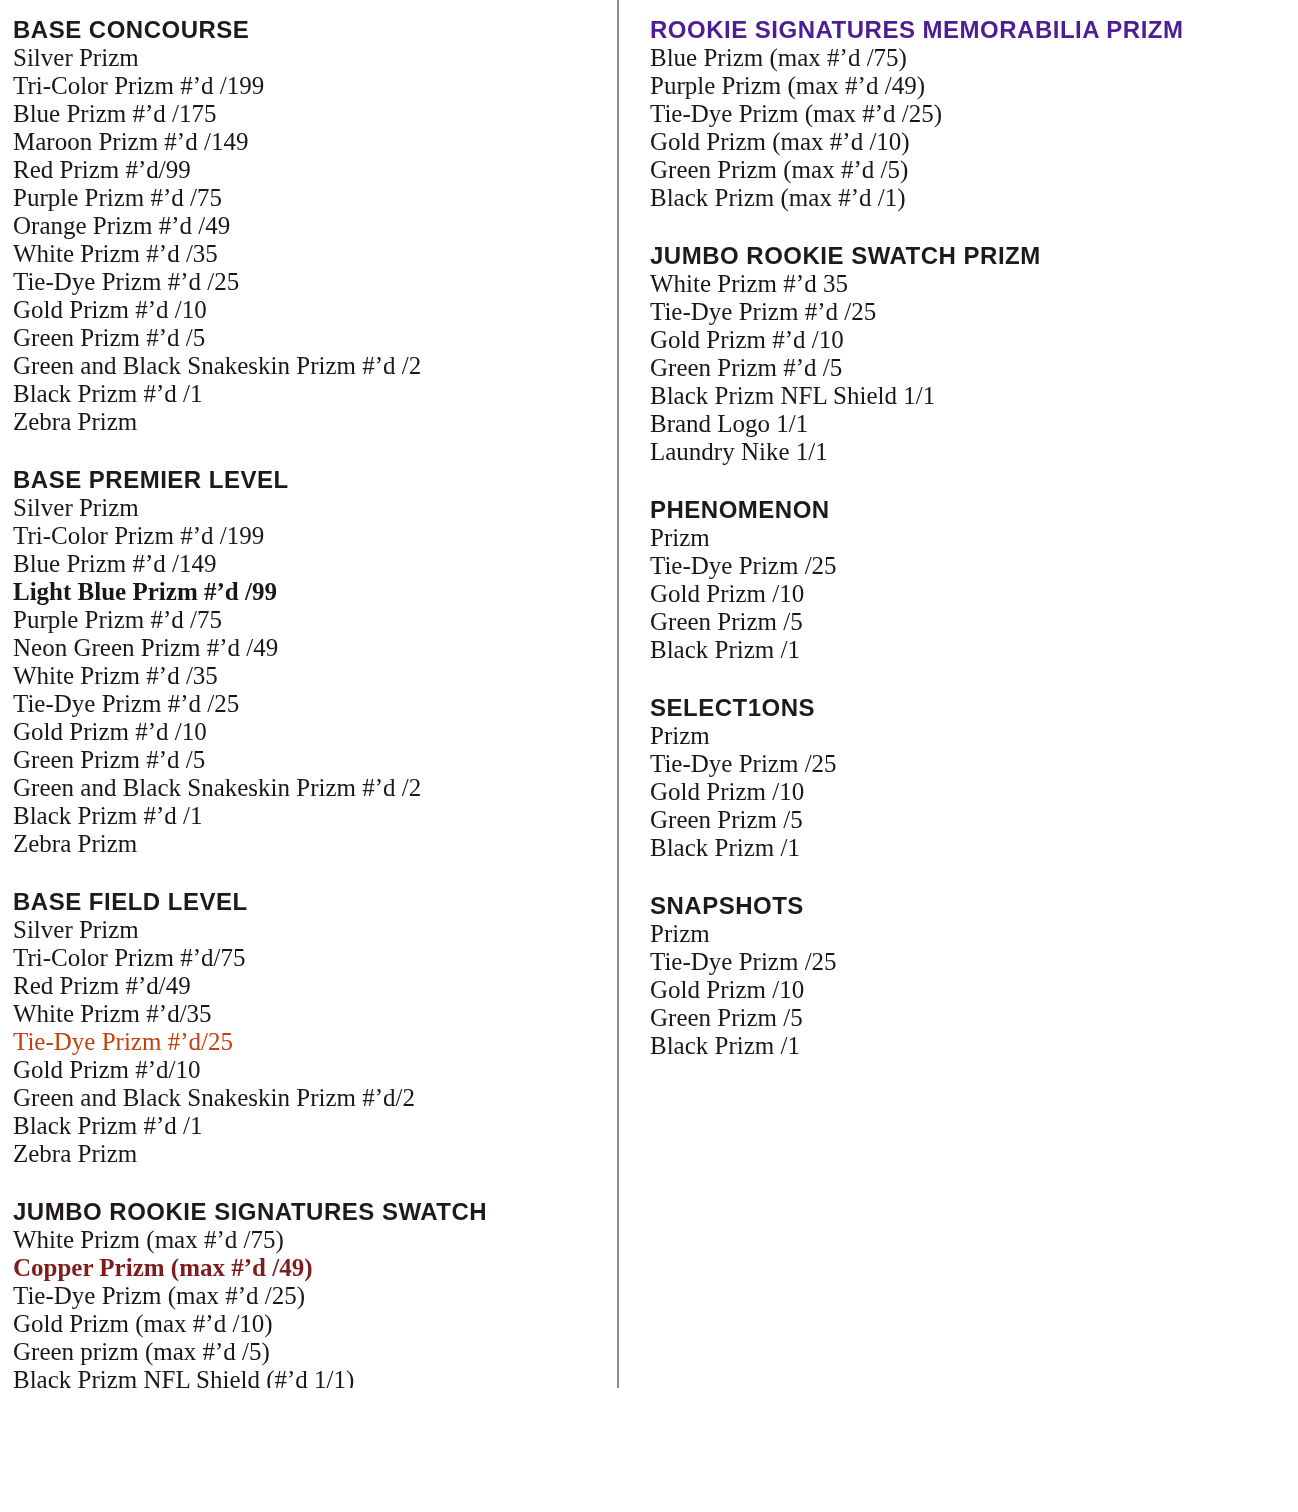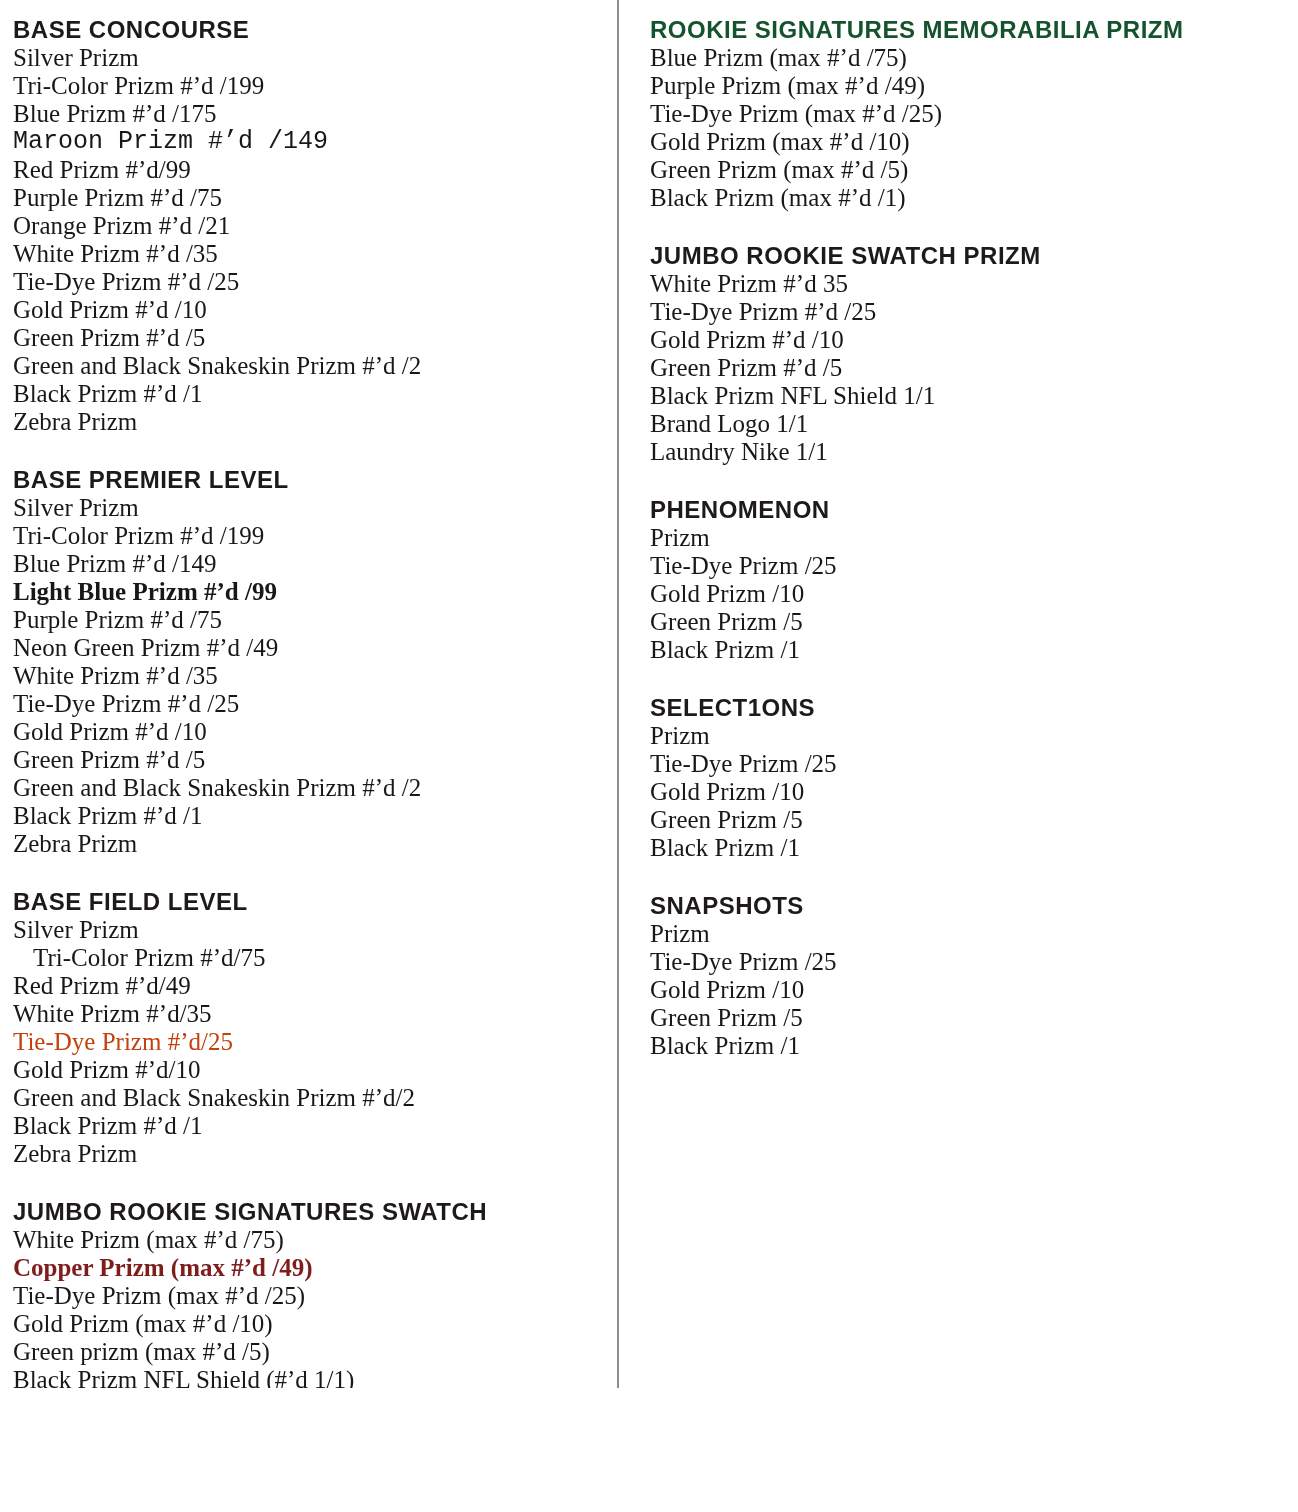--- a/index.html
+++ b/index.html
@@ -59,24 +59,24 @@
 </head>
 <body>
 
 <div class="page" style="background: rgb(255, 255, 255);">
   <div class="col col-left" id="col-0">
   <section class="section">
     <h2 class="section-title" style="color: rgb(30, 26, 27);">BASE CONCOURSE</h2>
   <p class="item" style="color: rgb(27, 23, 24);">Silver Prizm</p>
         <p class="item" style="color: rgb(27, 23, 24);">Tri-Color Prizm #’d /199</p>
         <p class="item" style="color: rgb(27, 23, 24);">Blue Prizm #’d /175</p>
-        <p class="item" style="color: rgb(27, 23, 24); font-family: Liberation Mono, monospace;">Maroon Prizm #’d /149</p>
+        <p class="item" style="color: rgb(27, 23, 24);">Maroon Prizm #’d /149</p>
         <p class="item" style="color: rgb(27, 23, 24);">Red Prizm #’d/99</p>
         <p class="item" style="color: rgb(27, 23, 24);">Purple Prizm #’d /75</p>
-        <p class="item" style="color: rgb(27, 23, 24);">Orange Prizm #’d /21</p>
+        <p class="item" style="color: rgb(27, 23, 24);">Orange Prizm #’d /49</p>
         <p class="item" style="color: rgb(27, 23, 24);">White Prizm #’d /35</p>
         <p class="item" style="color: rgb(27, 23, 24);">Tie-Dye Prizm #’d /25</p>
         <p class="item" style="color: rgb(27, 23, 24);">Gold Prizm #’d /10</p>
         <p class="item" style="color: rgb(27, 23, 24);">Green Prizm #’d /5</p>
         <p class="item" style="color: rgb(27, 23, 24);">Green and Black Snakeskin Prizm #’d /2</p>
         <p class="item" style="color: rgb(27, 23, 24);">Black Prizm #’d /1</p>
         <p class="item" style="color: rgb(27, 23, 24);">Zebra Prizm</p>
       </section>
 
   <section class="section">
@@ -92,21 +92,21 @@
         <p class="item" style="color: rgb(27, 23, 24);">Gold Prizm #’d /10</p>
         <p class="item" style="color: rgb(27, 23, 24);">Green Prizm #’d /5</p>
         <p class="item" style="color: rgb(27, 23, 24);">Green and Black Snakeskin Prizm #’d /2</p>
         <p class="item" style="color: rgb(27, 23, 24);">Black Prizm #’d /1</p>
         <p class="item" style="color: rgb(27, 23, 24);">Zebra Prizm</p>
       </section>
 
   <section class="section">
     <h2 class="section-title" style="color: rgb(30, 26, 27);">BASE FIELD LEVEL</h2>
   <p class="item" style="color: rgb(27, 23, 24);">Silver Prizm</p>
-        <p class="item" style="color: rgb(27, 23, 24); margin-left: 20px;">Tri-Color Prizm #’d/75</p>
+        <p class="item" style="color: rgb(27, 23, 24);">Tri-Color Prizm #’d/75</p>
         <p class="item" style="color: rgb(27, 23, 24);">Red Prizm #’d/49</p>
         <p class="item" style="color: rgb(27, 23, 24);">White Prizm #’d/35</p>
         <p class="item" style="color: #c2410c;">Tie-Dye Prizm #’d/25</p>
         <p class="item" style="color: rgb(27, 23, 24);">Gold Prizm #’d/10</p>
         <p class="item" style="color: rgb(27, 23, 24);">Green and Black Snakeskin Prizm #’d/2</p>
         <p class="item" style="color: rgb(27, 23, 24);">Black Prizm #’d /1</p>
         <p class="item" style="color: rgb(27, 23, 24);">Zebra Prizm</p>
       </section>
 
   <section class="section">
@@ -117,21 +117,21 @@
         <p class="item" style="color: rgb(27, 23, 24);">Gold Prizm (max #’d /10)</p>
         <p class="item" style="color: rgb(27, 23, 24);">Green prizm (max #’d /5)</p>
         <p class="item" style="color: rgb(27, 23, 24);">Black Prizm NFL Shield (#’d 1/1)</p>
         <p class="item" style="color: rgb(27, 23, 24);">Black Prizm Laundry Nike (#’d 1/1)</p>
         <p class="item" style="color: #a21caf;">Black Prizm (#’d 1/1)</p>
       </section>
 </div>
   <div class="divider" style="background: rgb(142, 142, 142);"></div>
   <div class="col col-right" id="col-1">
   <section class="section">
-    <h2 class="section-title" style="color: #14532d;">ROOKIE SIGNATURES MEMORABILIA PRIZM</h2>
+    <h2 class="section-title" style="color: #4c1d95;">ROOKIE SIGNATURES MEMORABILIA PRIZM</h2>
   <p class="item" style="color: rgb(27, 23, 24);">Blue Prizm (max #’d /75)</p>
         <p class="item" style="color: rgb(27, 23, 24);">Purple Prizm (max #’d /49)</p>
         <p class="item" style="color: rgb(27, 23, 24);">Tie-Dye Prizm (max #’d /25)</p>
         <p class="item" style="color: rgb(27, 23, 24);">Gold Prizm (max #’d /10)</p>
         <p class="item" style="color: rgb(27, 23, 24);">Green Prizm (max #’d /5)</p>
         <p class="item" style="color: rgb(27, 23, 24);">Black Prizm (max #’d /1)</p>
       </section>
 
   <section class="section">
     <h2 class="section-title" style="color: rgb(30, 26, 27);">JUMBO ROOKIE SWATCH PRIZM</h2>

